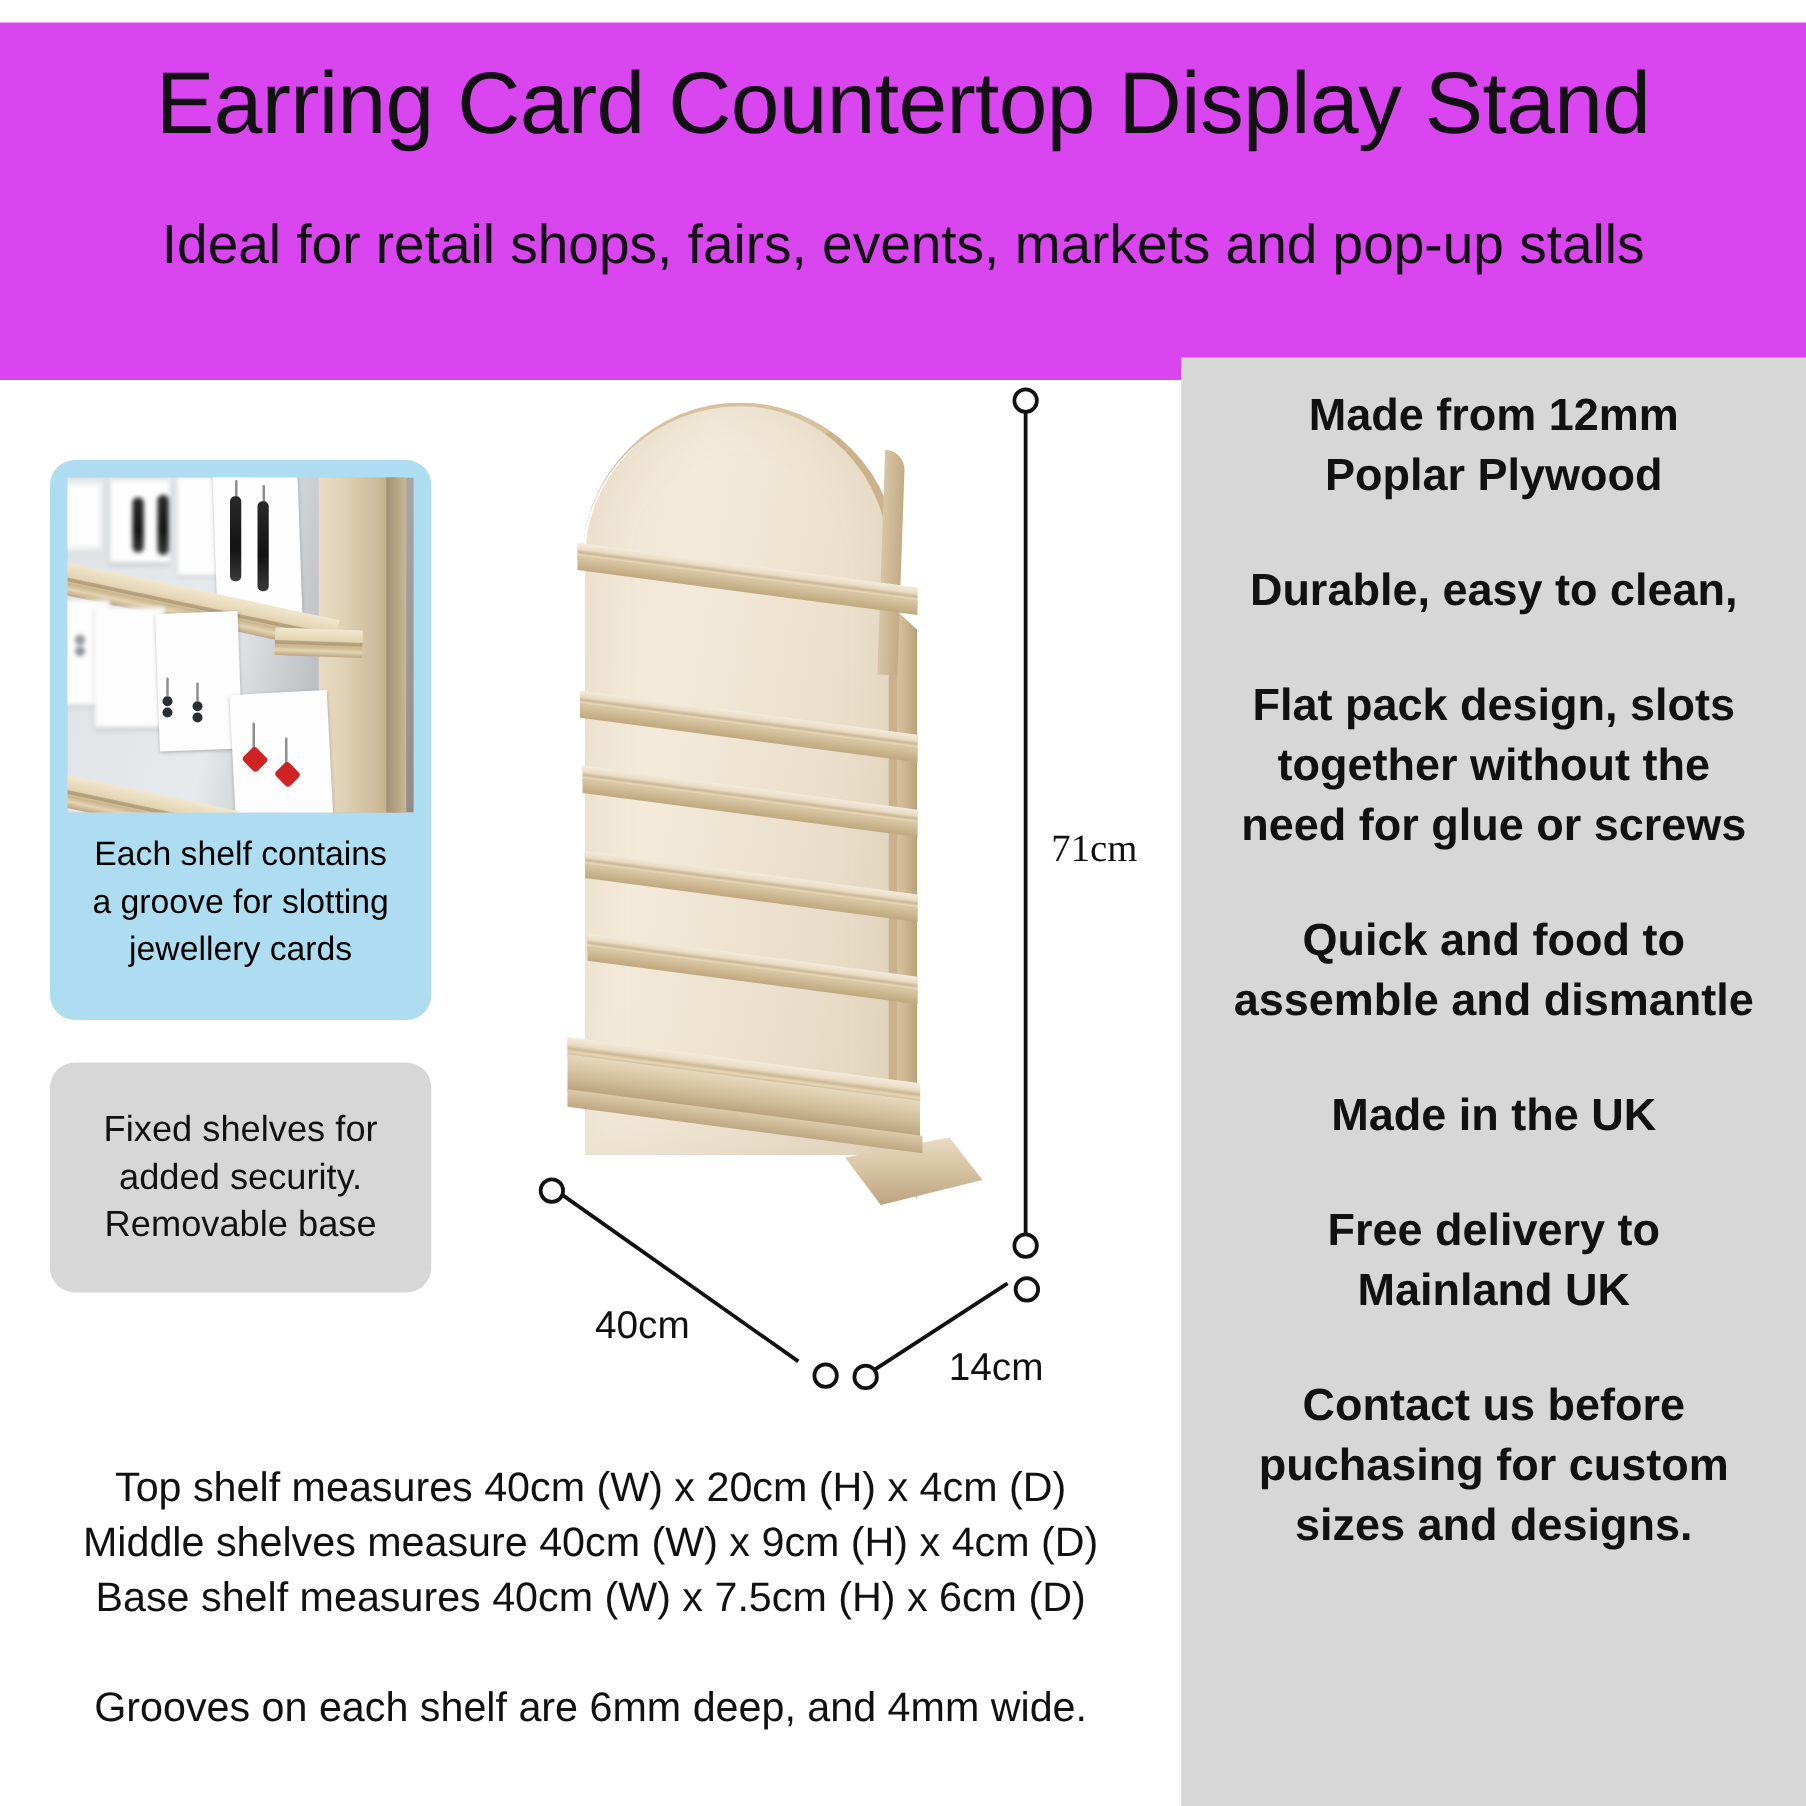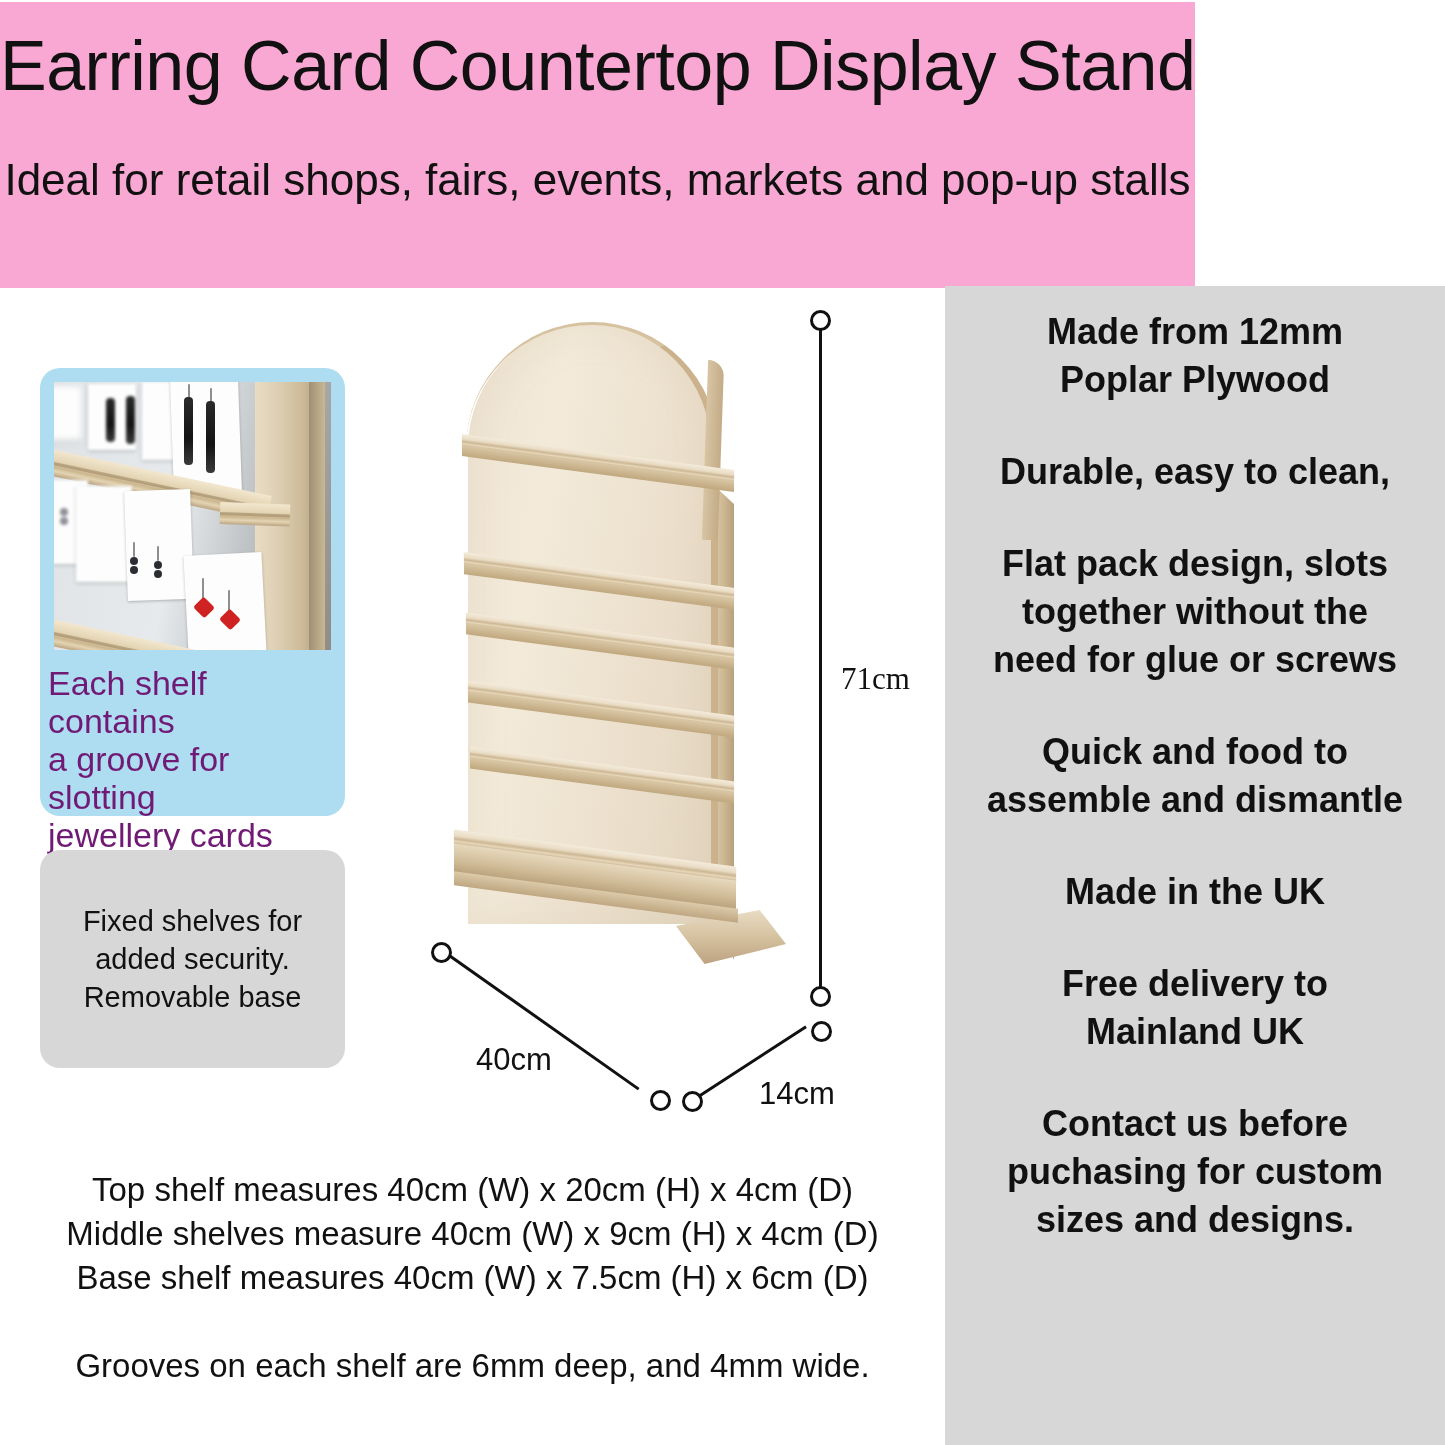--- a/index.html
+++ b/index.html
@@ -18,24 +18,24 @@
   #page {
     position: relative;
     width: 1445px;
     height: 1445px;
     overflow: hidden;
   }
 
   
   .header {
     position: absolute;
-    left: 0; top: 2px;
-    width: 1195px;
+    left: 0; top: 18px;
+    width: 1445px;
     height: 286px;
-    background: #f9a8d4;
+    background: #d946ef;
     box-sizing: border-box;
   }
   .header-title {
     position: absolute;
     left: 0; right: 0;
     top: 22px;
     text-align: center;
     font-size: 70px;
     line-height: 84px;
     font-weight: 400;
@@ -98,30 +98,31 @@
     width: 277px;
     height: 268px;
     overflow: hidden;
     position: relative;
     background: #cfd4d8;
   }
   .photo-caption {
     position: absolute;
     left: 8px; right: 8px;
     top: 296px;
-    font-size: 34px;
+    text-align: center;
+    font-size: 27px;
     line-height: 38px;
-    color: #701a75;
+    color: #000000;
   }
 
   .note-card {
     left: 40px;
     top: 850px;
     width: 305px;
-    height: 218px;
+    height: 184px;
     background: #d7d7d7;
     display: flex;
     align-items: center;
     justify-content: center;
   }
   .note-text {
     text-align: center;
     font-size: 29px;
     line-height: 38px;
     color: #111111;

